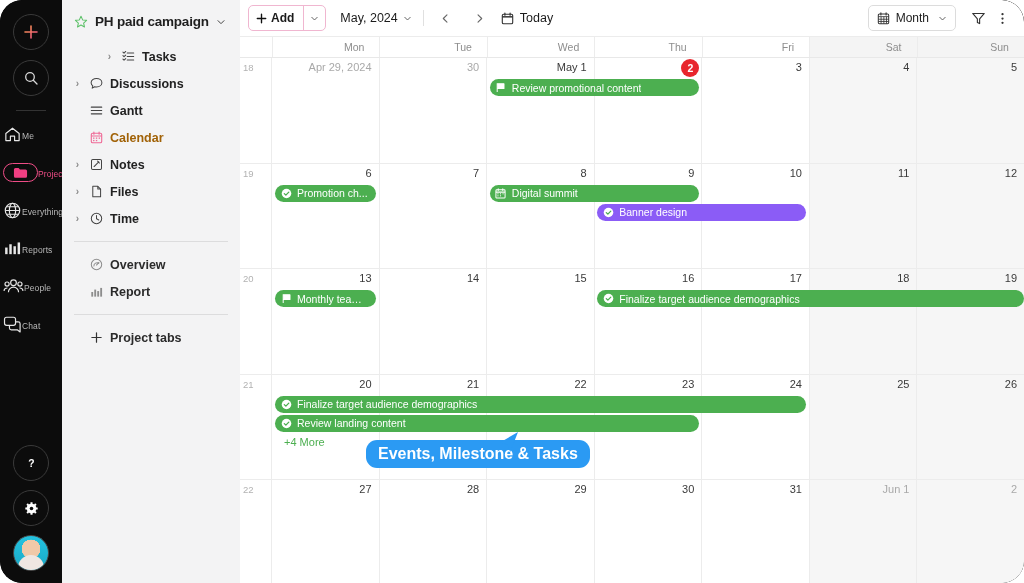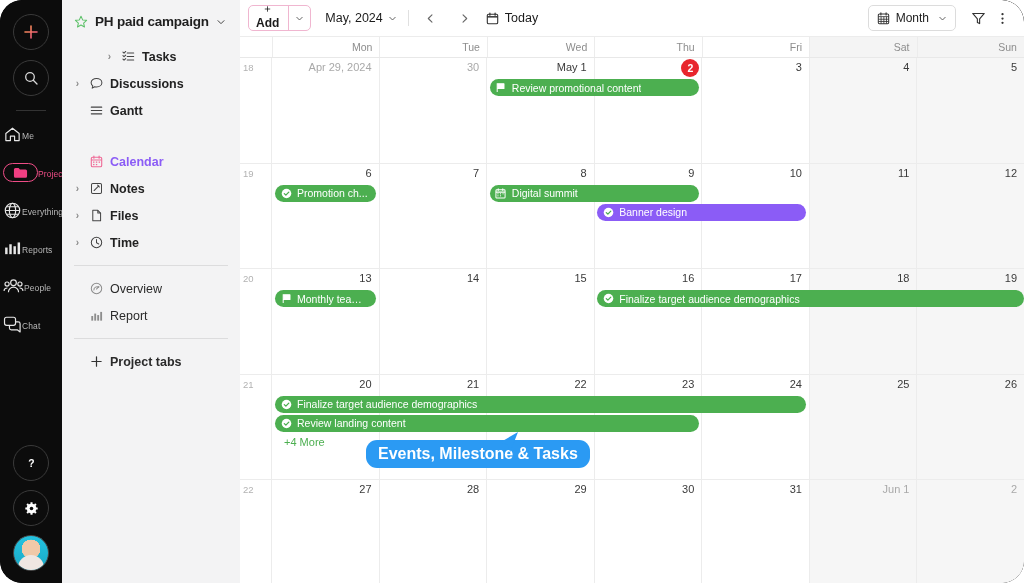--- a/index.html
+++ b/index.html
@@ -87,23 +87,23 @@
     margin-top: 14px;
   }
   .nav-row {
     display: flex; align-items: center; gap: 6px;
     height: 27px; padding-left: 10px; cursor: pointer;
     font-size: 12.5px; color: #222; font-weight: bold;
   }
   .nav-row .caret { width: 11px; text-align: center; color: #8a8a8a; font-size: 10px; }
   .nav-row .nic { width: 15px; display: flex; align-items: center; justify-content: center; }
   .nav-row.indent { padding-left: 42px; }
-  .nav-row.active { color: #8b5cf6; margin-top: 24px; }
+  .nav-row.active { color: #a16207; }
   .nav-sep { height:1px; background:#dcdcdd; margin: 9px 12px 9px 12px; }
-  .nav-row.light { font-weight: normal; color: #2b2b2b; }
+  .nav-row.light { font-weight: bold; color: #2b2b2b; }
   .nav-row.addtab { color: #2b2b2b; font-weight: bold; }
 
   
   #main {
     position: absolute; left: 240px; top: 0;
     width: 784px; height: 583px;
     background: #ffffff;
     border-radius: 0 22px 22px 0;
     box-sizing: border-box;
     overflow: hidden;
@@ -113,21 +113,21 @@
     padding: 0 10px 0 8px; gap: 0px;
     box-sizing: border-box;
   }
   .addbtn {
     display: flex; align-items: center; height: 24px;
     border: 1px solid #f0b6d0; border-radius: 5px; overflow: hidden;
     cursor: pointer; background: #fff;
   }
   .addbtn .mainpart {
     display: flex; align-items: center; gap: 4px; padding: 0 9px 0 7px;
-    font-size: 12px; font-weight: bold; color: #1b1b1b; height: 100%; flex-direction: column;
+    font-size: 12px; font-weight: bold; color: #1b1b1b; height: 100%;
   }
   .addbtn .sep { width: 1px; height: 100%; background: #f0b6d0; }
   .addbtn .arrowpart { padding: 0 6px; display: flex; align-items: center; height:100%; color:#555; font-size:9px;}
   .monthsel {
     display: flex; align-items: center; gap: 5px;
     margin-left: 14px; font-size: 12.5px; color: #1b1b1b; cursor: pointer;
   }
   .vdiv { width:1px; height:16px; background:#e0e0e0; margin: 0 11px; }
   .navarrow {
     width: 22px; height: 22px; display:flex;align-items:center;justify-content:center;
@@ -145,21 +145,21 @@
   }
   .tb-icon { width: 24px; height: 24px; display:flex;align-items:center;justify-content:center;cursor:pointer; }
 
   
   #dayhead {
     display: flex; height: 20px; border-bottom: 1px solid #e8e8e8;
     border-top: 1px solid #ececec;
   }
   #dayhead .wknum { width: 32px; flex: none; border-right: 1px solid #ececec; }
   #dayhead .dh {
-    flex: 1; text-align: right; padding-right: 7px;
+    flex: 1; text-align: right; padding-right: 15px;
     font-size: 10.5px; color: #8d8d8d; line-height: 20px;
     border-right: 1px solid #ececec; box-sizing: border-box;
   }
   #dayhead .dh.wknd { background: #f4f4f4; }
   #dayhead .dh:last-child { border-right: none; }
 
   
   #grid { display: flex; flex-direction: column; height: 527px; }
   .wkrow {
     display: flex; flex: 1; border-bottom: 1px solid #ececec; position: relative;

